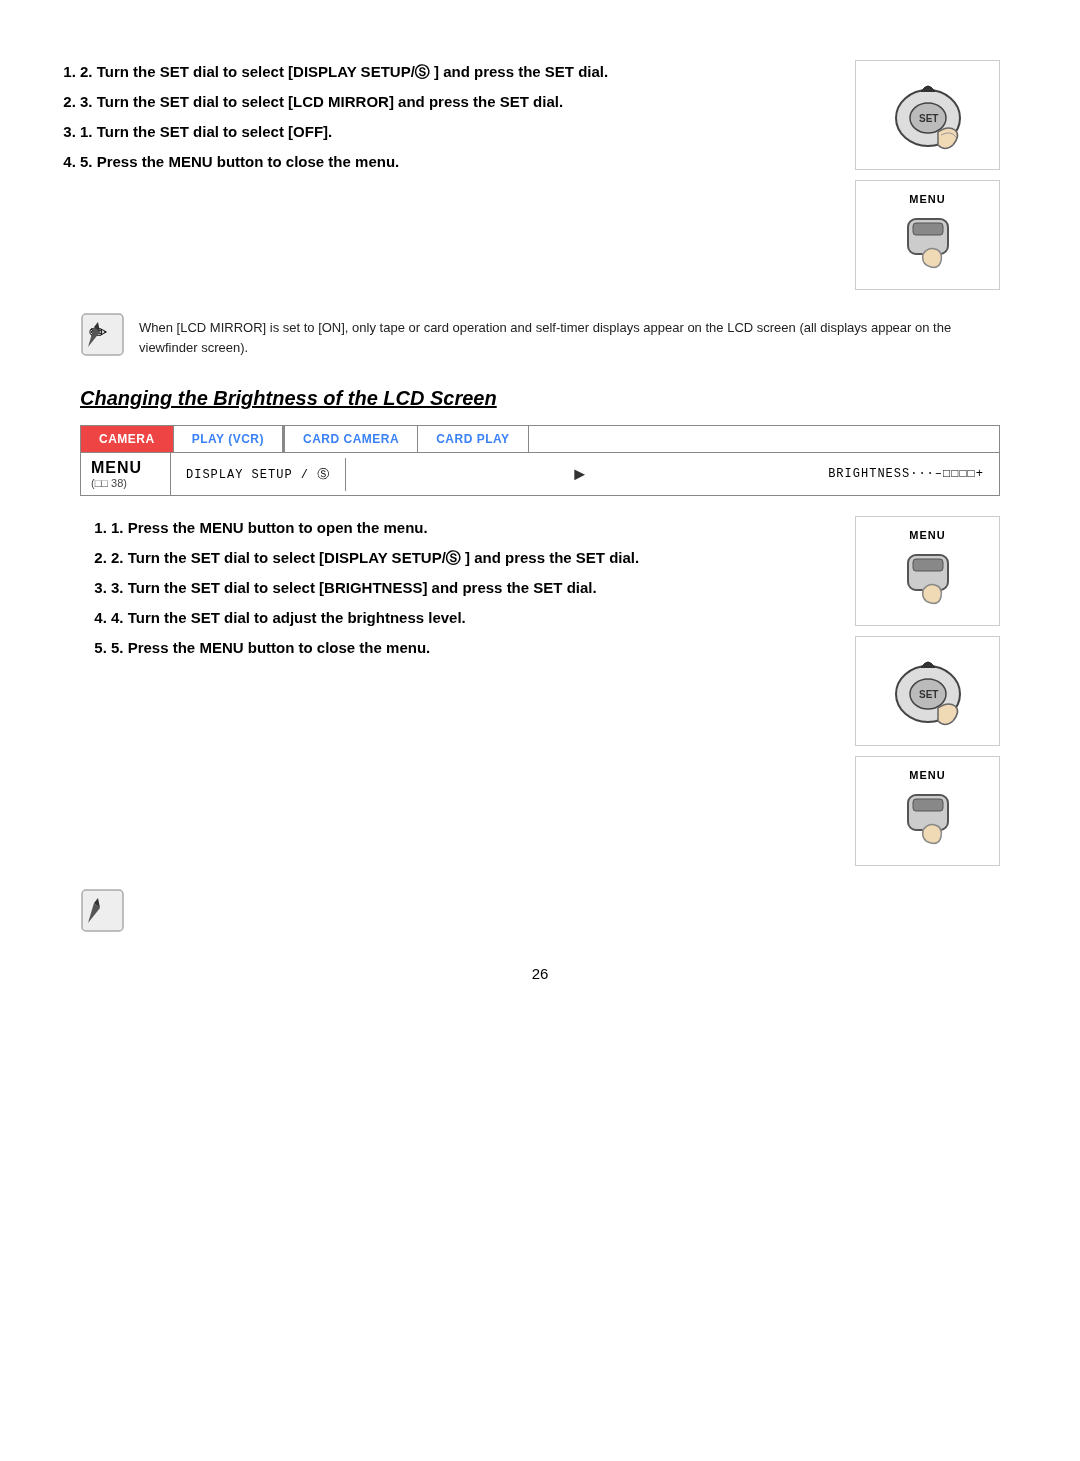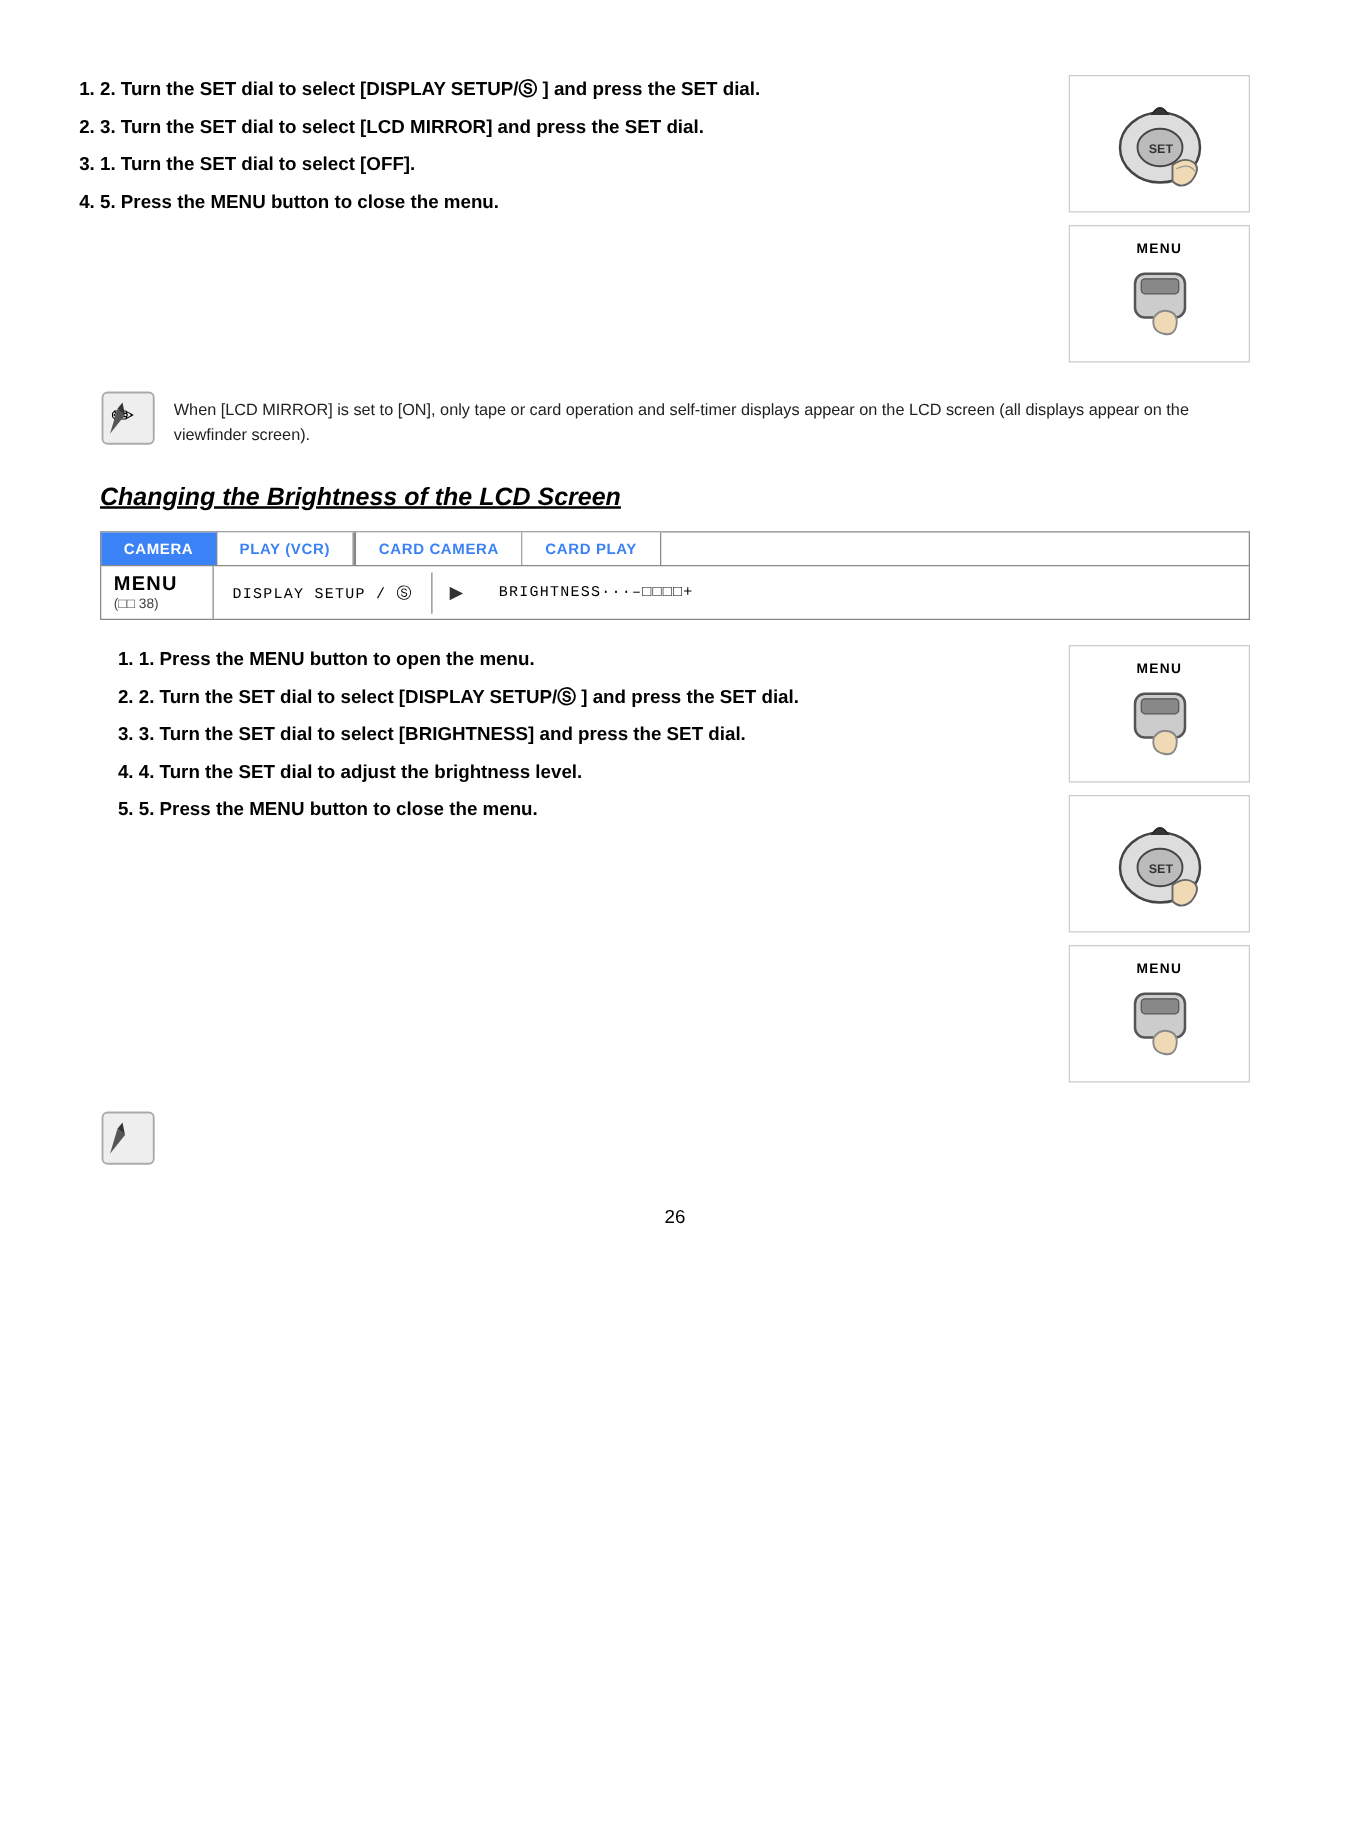--- a/index.html
+++ b/index.html
@@ -63,21 +63,21 @@
       font-size: 12px;
       font-weight: bold;
       letter-spacing: 0.5px;
       border-right: 1px solid #888;
       background: #fff;
       color: #3b82f6;
       text-transform: uppercase;
     }
 
     .tab.active {
-      background: #3b82f6;
+      background: #ef4444;
       color: #fff;
     }
 
     .menu-row {
       display: flex;
       align-items: stretch;
       border: 1px solid #888;
       border-top: none;
       margin-bottom: 20px;
     }
@@ -99,20 +99,21 @@
 
     .menu-label-cell .menu-ref {
       font-size: 11px;
       color: #444;
     }
 
     .menu-content-cell {
       display: flex;
       align-items: center;
       flex: 1;
+      justify-content: space-between;
     }
 
     .menu-item-box {
       padding: 8px 15px;
       font-size: 12px;
       letter-spacing: 1px;
       border-right: 1px solid #888;
       font-family: 'Courier New', monospace;
     }
 

